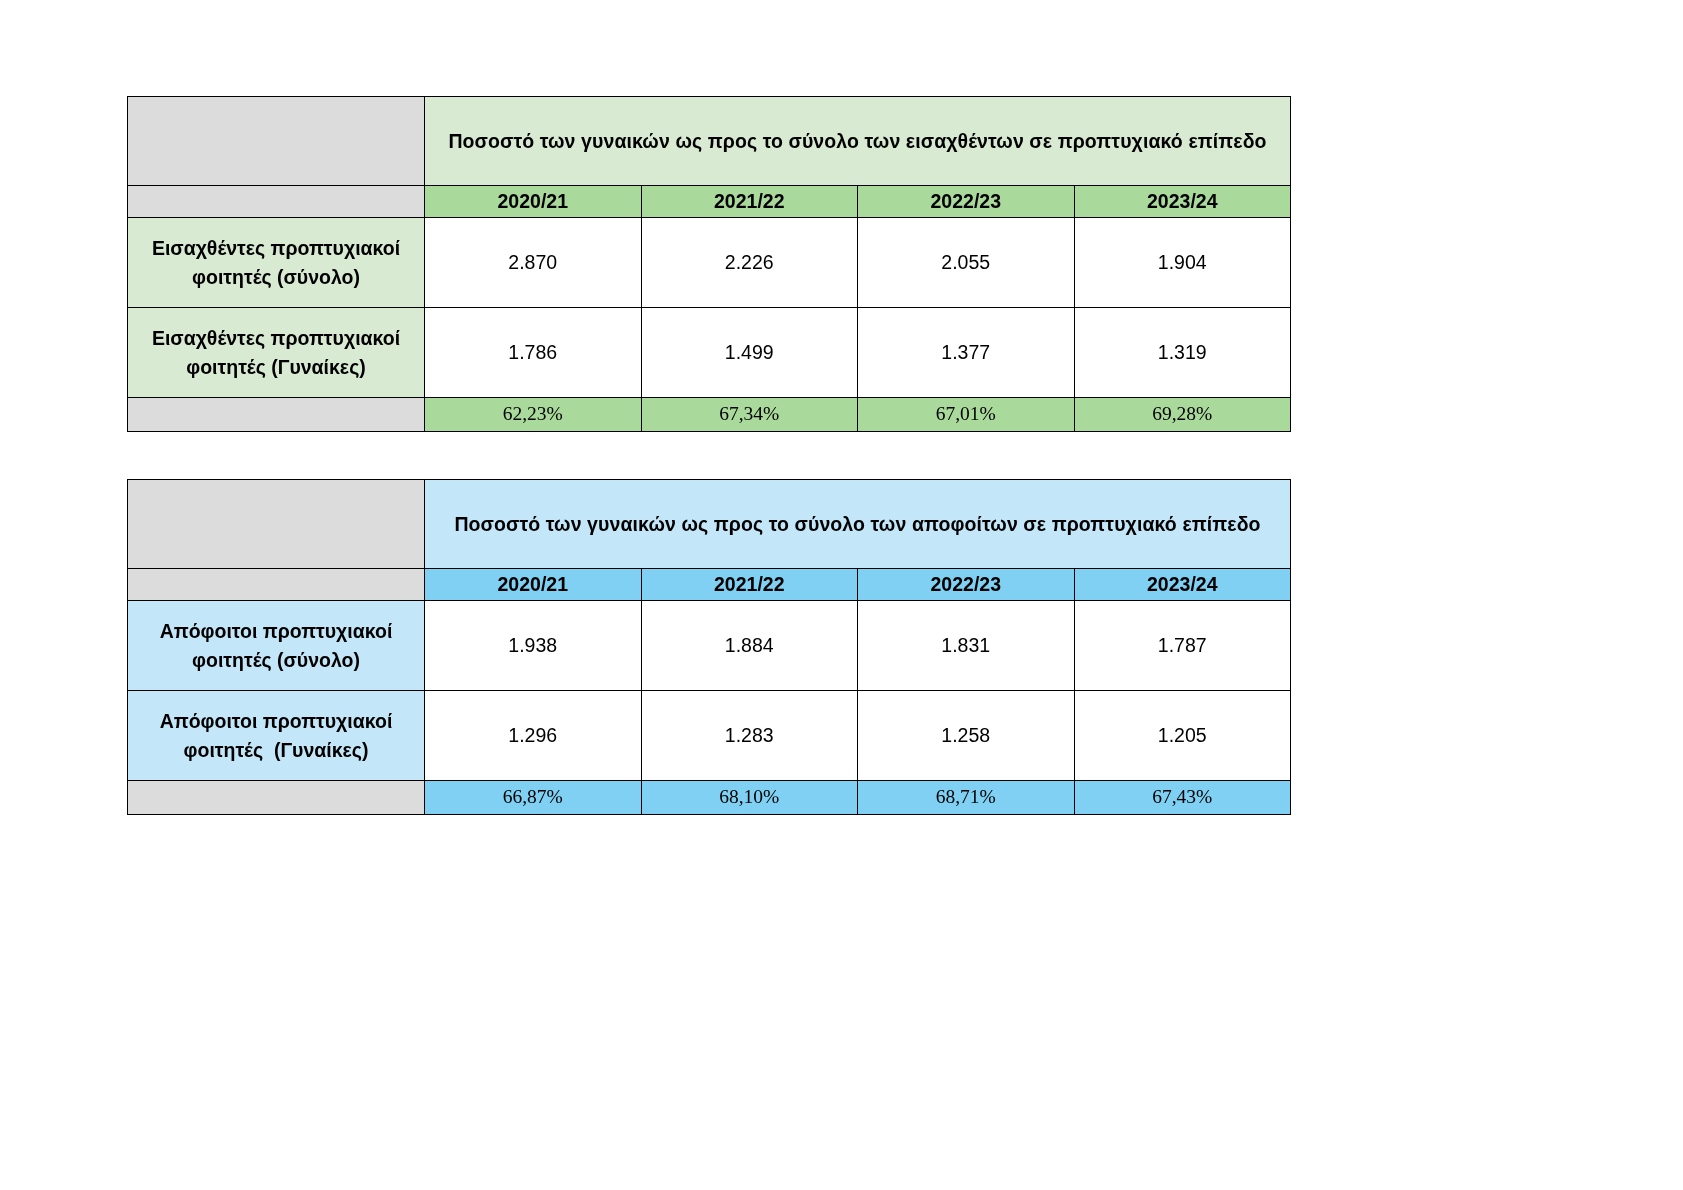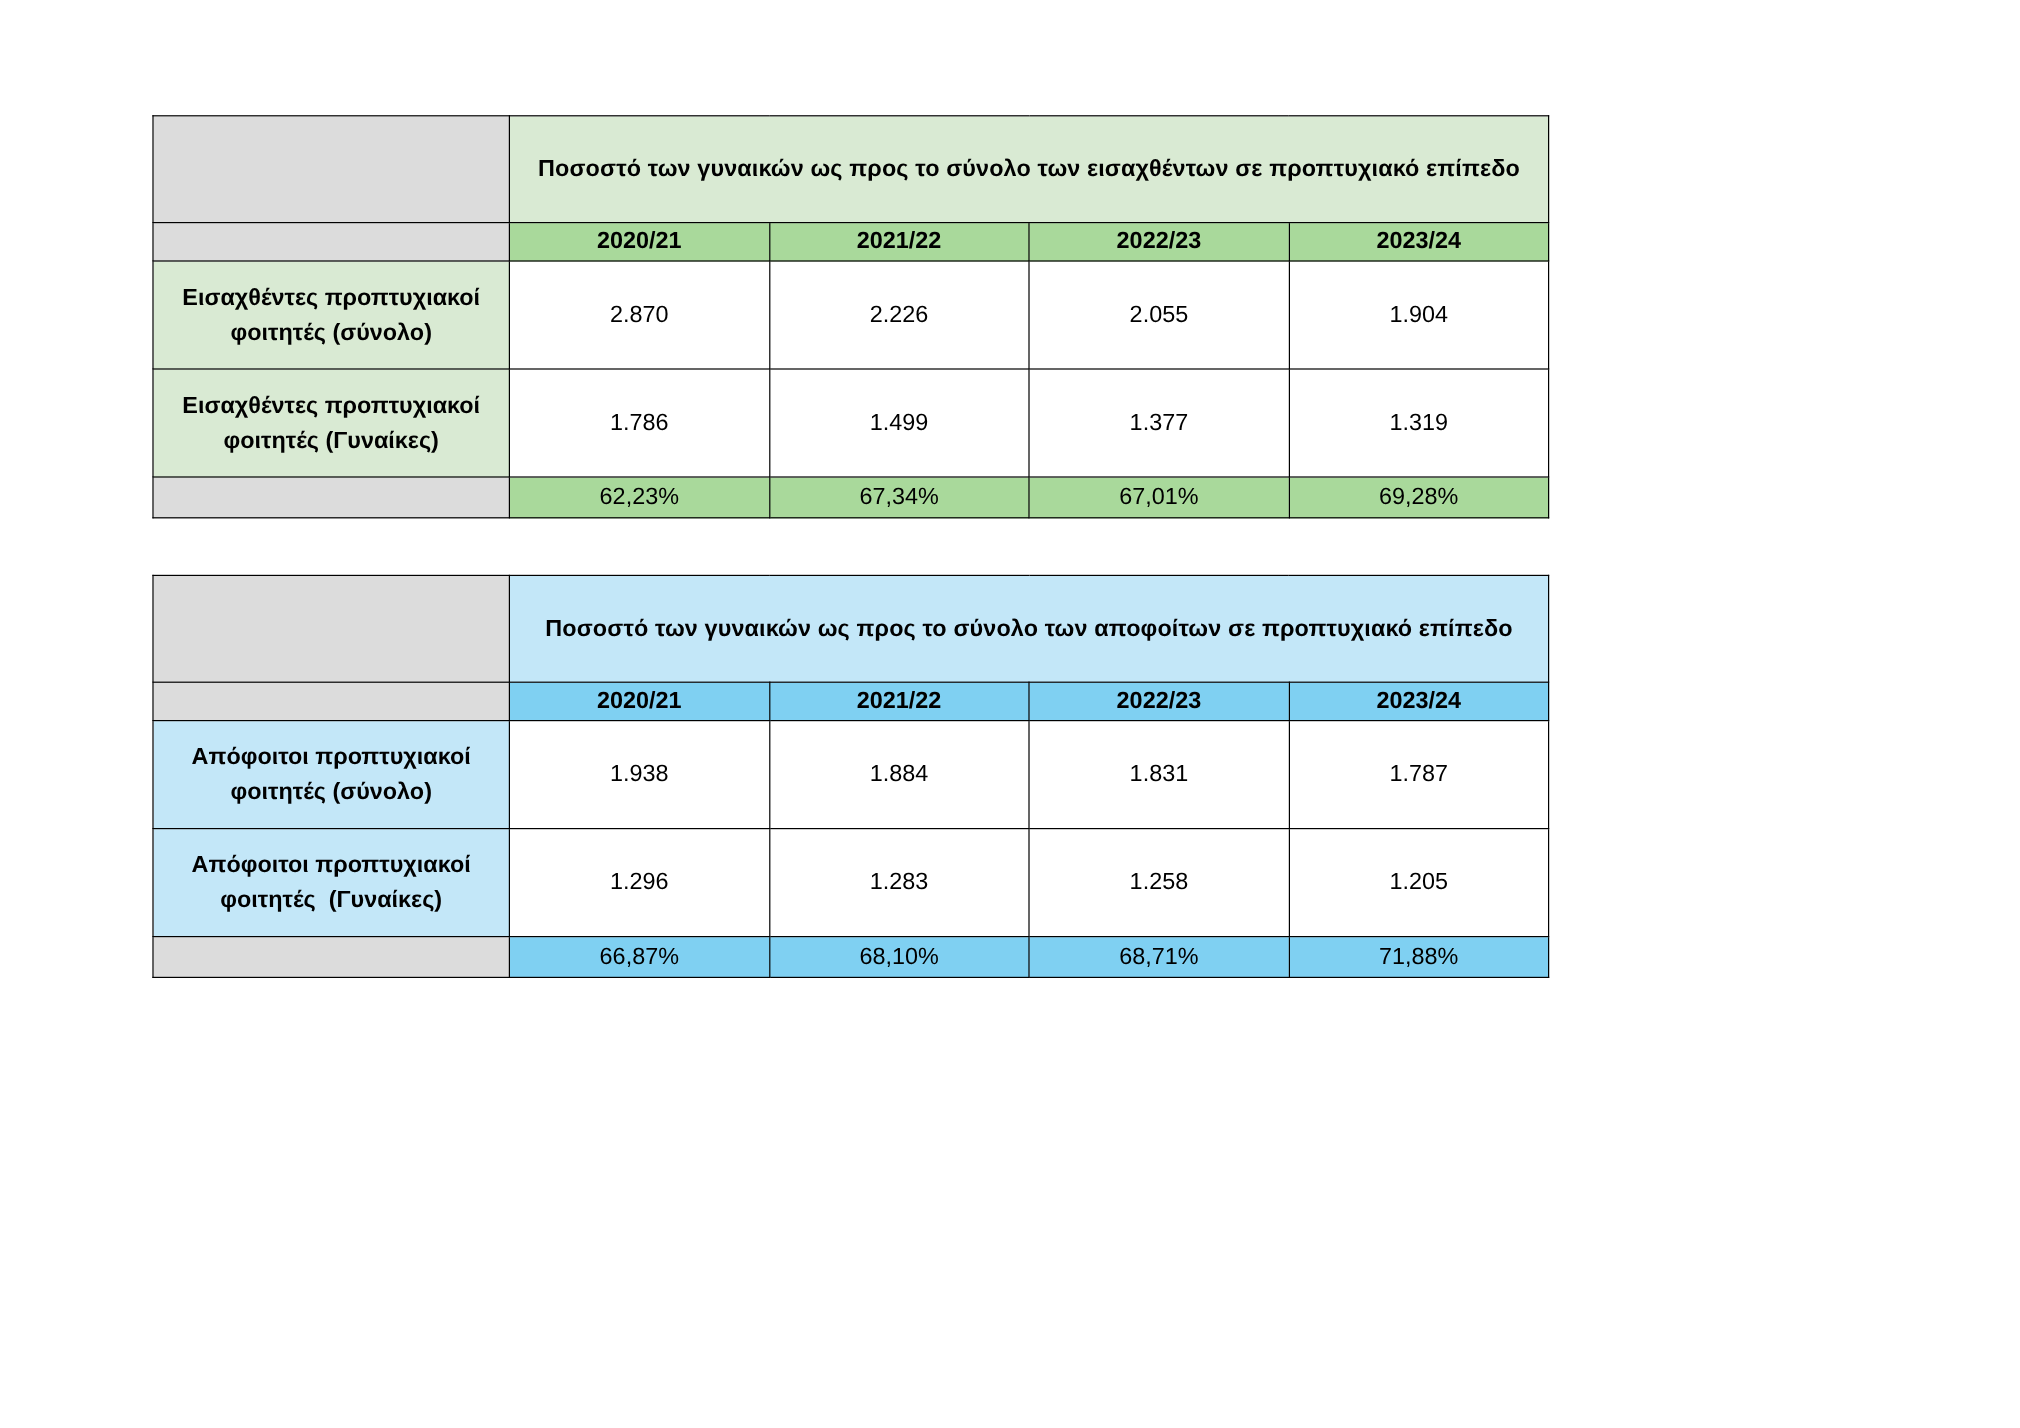--- a/index.html
+++ b/index.html
@@ -95,20 +95,21 @@
     font-size: 20px;
     height: 89px;
     margin-top: 23px;
   }
 
   
   td.pct {
     font-weight: normal;
     font-size: 20px;
     height: 33px;
+    font-family: Liberation Serif, serif;
   }
   td.pct.green { background: #a9d99b; }
   td.pct.blue  { background: #7fd0f2; text-align: center; }
 
   td.pctcorner { background: #dcdcdc; height: 33px; }
 
   .lbl-line { display: block; white-space: pre; }
 </style>
 </head>
 <body>
@@ -206,19 +207,19 @@
           <td class="value">1.296</td>
           <td class="value">1.283</td>
           <td class="value">1.258</td>
           <td class="value">1.205</td>
         </tr>
         <tr>
           <td class="pctcorner"></td>
           <td class="pct blue">66,87%</td>
           <td class="pct blue">68,10%</td>
           <td class="pct blue">68,71%</td>
-          <td class="pct blue">71,88%</td>
+          <td class="pct blue">67,43%</td>
         </tr>
       </tbody>
     </table>
   </div>
 
 </div>
 
 </body></html>

